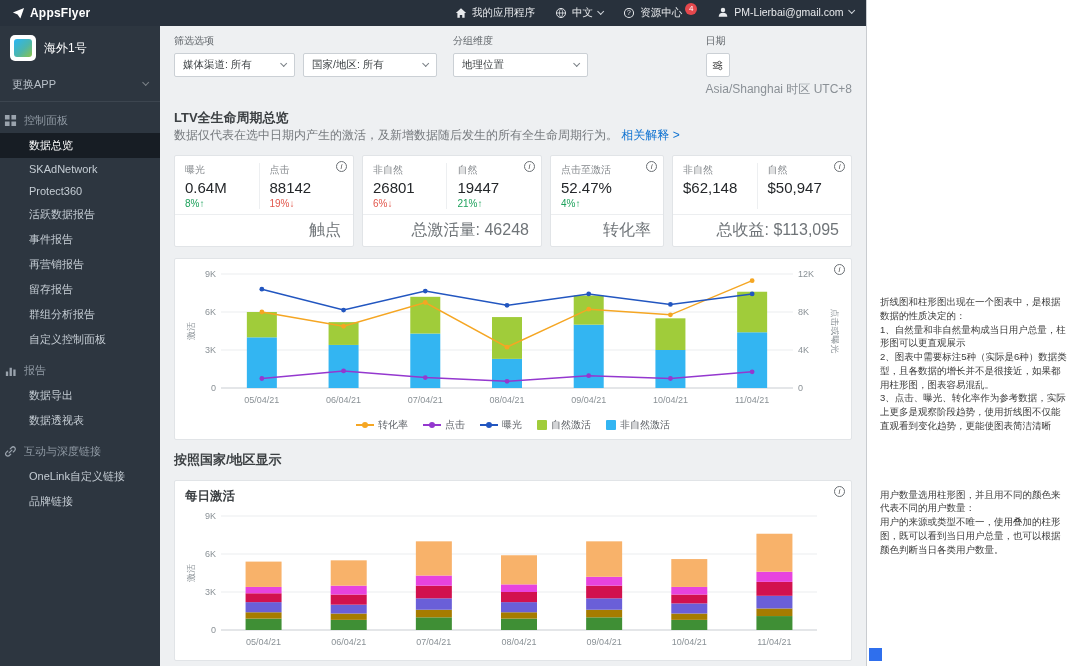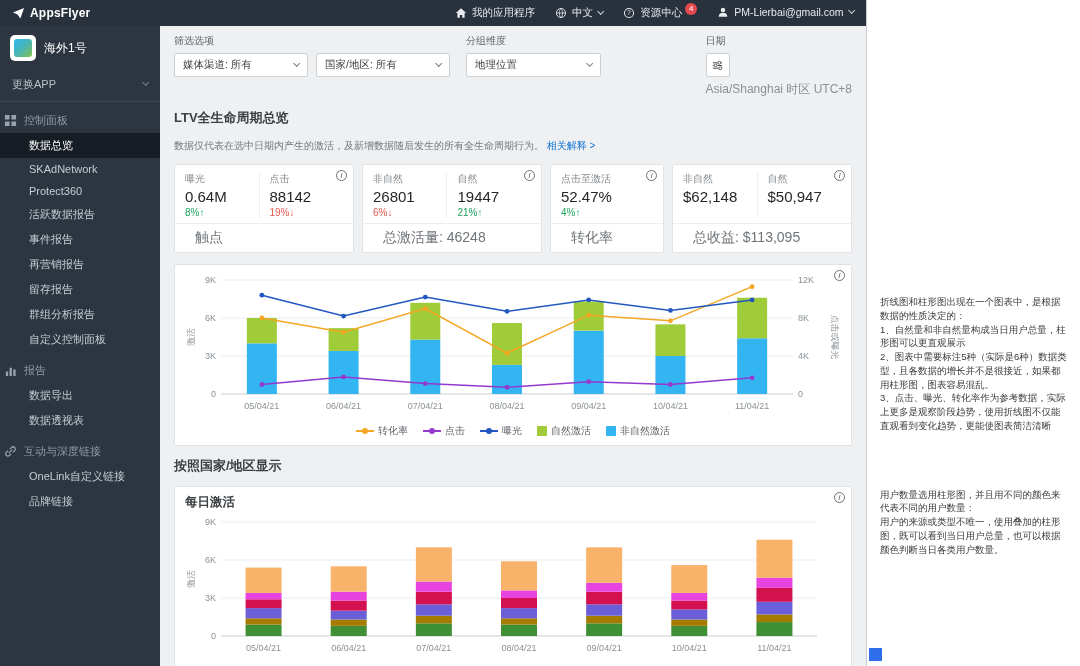--- a/index.html
+++ b/index.html
@@ -25,43 +25,43 @@
 .switch-row{display:flex;justify-content:space-between;align-items:center;padding:7px 12px 9px;border-bottom:1px solid #3c454f;color:#b9c1c9;cursor:pointer}
 .side-head{display:flex;align-items:center;gap:7px;padding:7px 4px 5px;color:#8f99a3;margin-top:4px}
 .side-item{padding:5px 12px 5px 29px;color:#c4ccd3;cursor:pointer;white-space:nowrap}
 .side-item.active{background:#171d24;color:#fff}
 
 .main{flex:1;padding:8px 14px 0;overflow:hidden}
 .filters{display:flex;gap:16px;align-items:flex-start}
 .flabel{font-size:10px;color:#5f6469;margin-bottom:5px}
 .frow{display:flex;gap:8px}
 .select{display:flex;align-items:center;justify-content:space-between;gap:8px;background:#fff;border:1px solid #cbd0d5;border-radius:2px;height:24px;padding:0 8px;font-size:10.5px;color:#3c4043;cursor:pointer}
-.sel-media{width:134px}.sel-geo{width:134px}.sel-group{width:135px}
+.sel-media{width:121px}.sel-geo{width:134px}.sel-group{width:135px}
 .date-group{margin-left:auto}
 .date-select{width:176px;gap:5px}
 .date-select .dtext{flex:1}
 .sq-btn{width:24px;height:24px;background:#fff;border:1px solid #cbd0d5;border-radius:2px;display:flex;align-items:center;justify-content:center;cursor:pointer}
 .tz{font-size:12px;color:#8a9096;margin-top:4px;text-align:center}
 .ltv{margin-top:11px}
 .ltv-title{font-size:13px;font-weight:bold;color:#3c4043}
-.ltv-desc{font-size:10px;color:#75797d;margin-top:12px}
+.ltv-desc{font-size:12px;color:#75797d;margin-top:0}
 .ltv-desc a{color:#1274d1;text-decoration:none;cursor:pointer}
 
 .kpi-cards{display:flex;gap:8px;margin-top:11px}
 .kpi-card{background:#fff;border:1px solid #e1e4e7;border-radius:2px;flex:1.35;display:flex;flex-direction:column;position:relative}
 .kpi-card:nth-child(3){flex:.85}
 .kpi-row{display:flex;flex:1;padding:7px 10px 5px}
 .kpi-metric{flex:1;padding-right:6px}
 .kpi-metric+.kpi-metric{border-left:1px solid #edeff1;padding-left:10px}
 .kpi-label{font-size:10px;color:#85898d}
 .kpi-value{font-size:15px;color:#24272a;margin-top:2px}
 .kpi-change{font-size:10px;margin-top:2px}
 .kpi-change.up{color:#1ea25c}
 .kpi-change.down{color:#e2574c}
-.kpi-foot{border-top:1px solid #eceef0;text-align:left;font-size:14px;color:#6f7478;padding:5px 20px;margin-top:auto}
+.kpi-foot{border-top:1px solid #eceef0;text-align:right;font-size:16px;color:#6f7478;padding:5px 12px;margin-top:auto}
 .info-i{position:absolute;top:5px;right:6px;width:11px;height:11px;border:1px solid #6b7075;border-radius:50%;font-size:8px;line-height:9px;text-align:center;color:#555;font-style:italic;cursor:pointer;background:#fff}
 
 .panel{background:#fff;border:1px solid #e1e4e7;border-radius:2px;margin-top:11px;padding:7px 10px 2px;position:relative}
 .panel-title{font-size:12.5px;font-weight:bold;color:#3c4043;display:block;margin-bottom:3px}
 .legend{display:flex;justify-content:center;align-items:center;gap:15px;font-size:10px;color:#5f6368;padding:2px 0 5px}
 .lg-item{display:flex;align-items:center;gap:4px;cursor:pointer}
 .sw-sq{width:10px;height:10px;border-radius:1px;display:inline-block}
 .sw-line{width:18px;height:2px;position:relative;display:inline-block}
 .sw-dot{position:absolute;left:50%;top:50%;transform:translate(-50%,-50%);width:6px;height:6px;border-radius:50%}
 .sect-title{font-size:13px;font-weight:bold;color:#3c4043;margin:11px 0 0}

